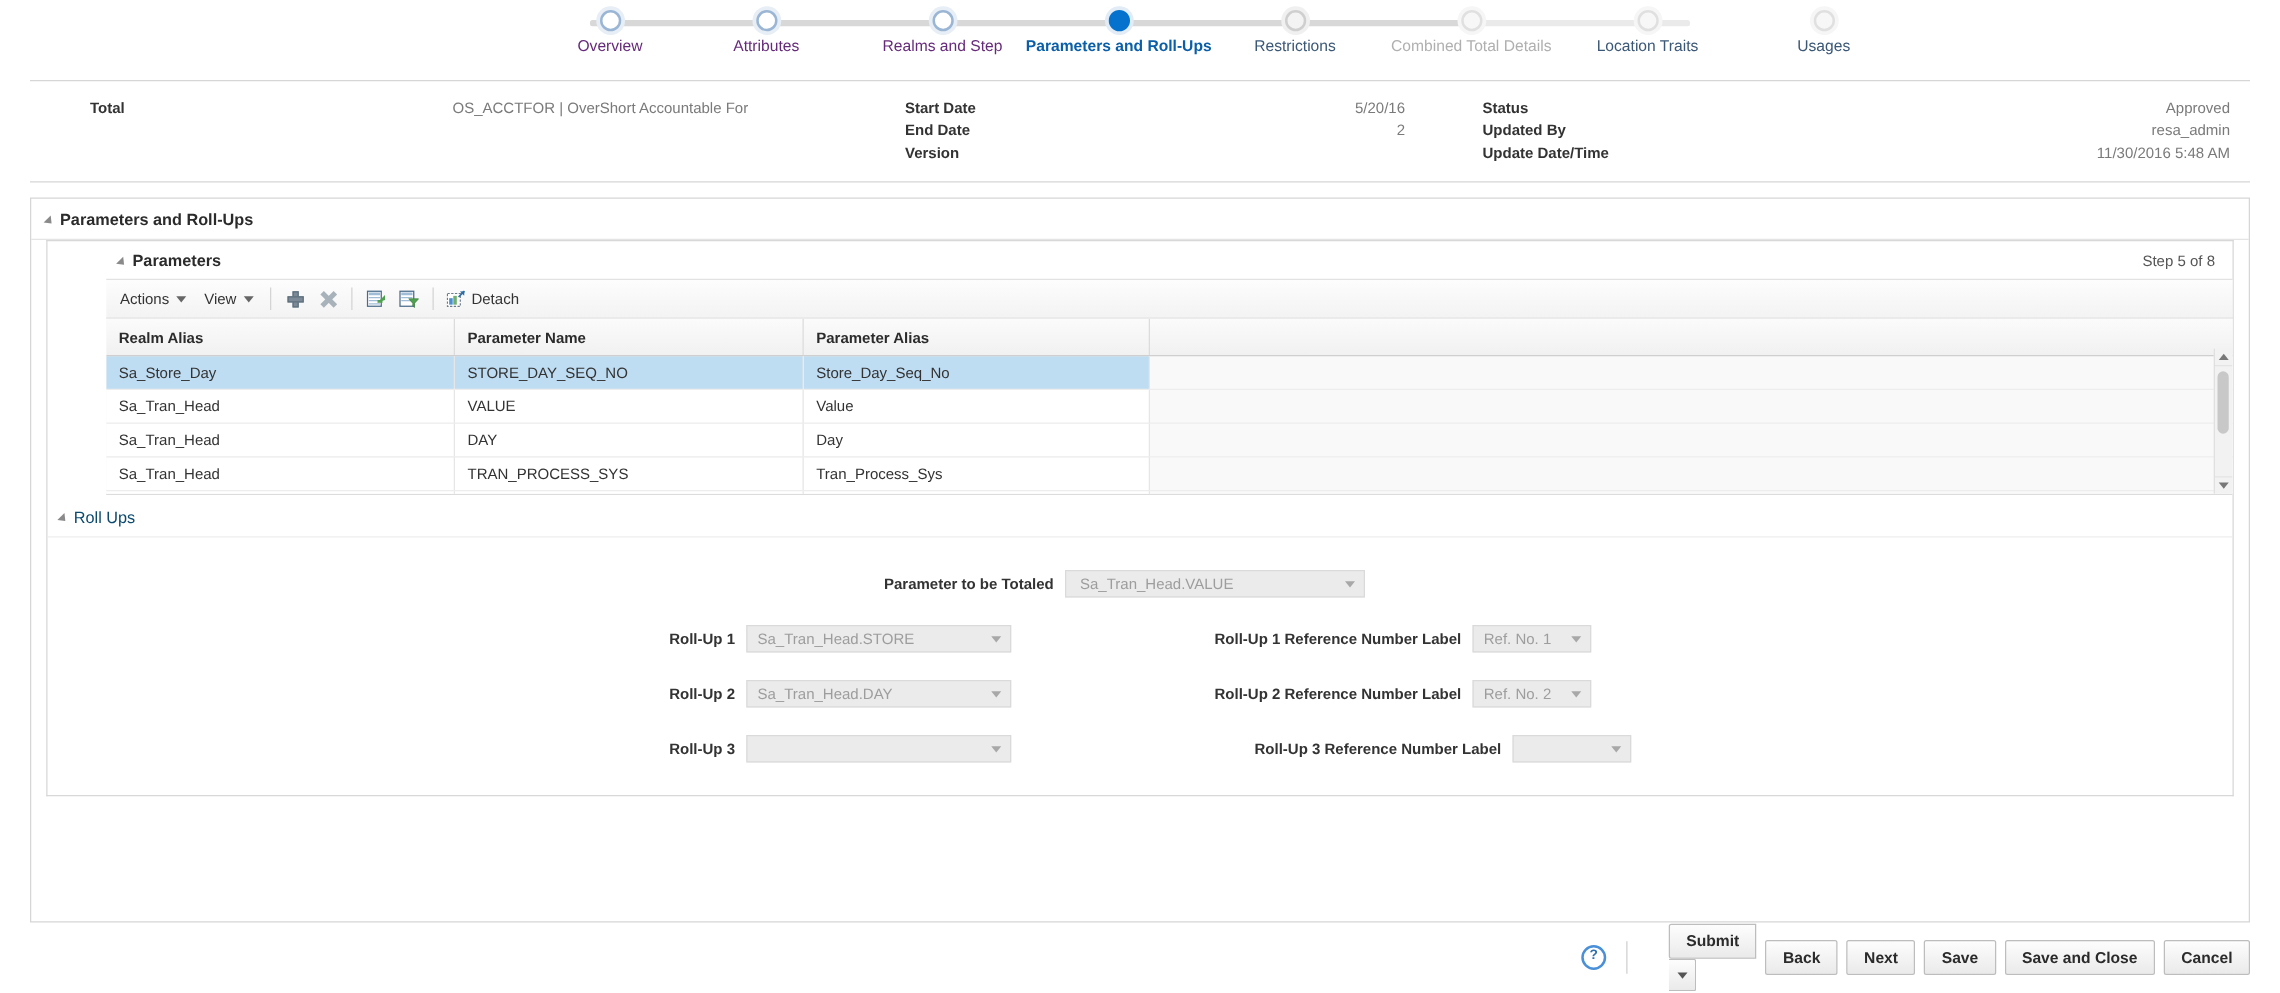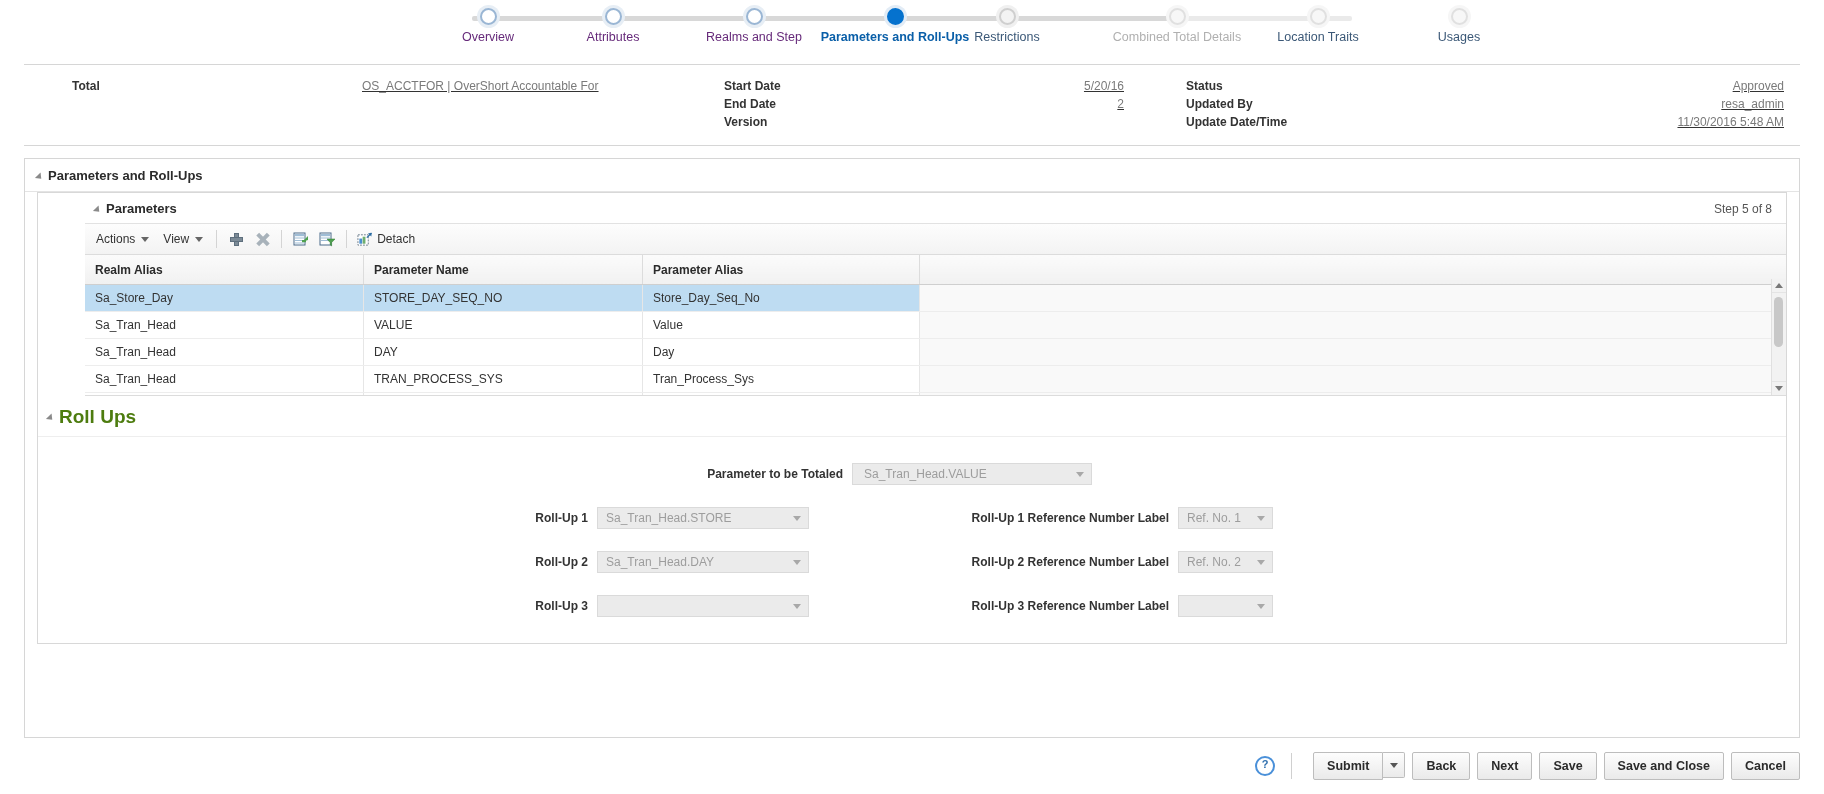--- a/index.html
+++ b/index.html
@@ -92,21 +92,21 @@
     border-bottom: 1px solid #d6d6d6;
     background: #ffffff;
     padding: 12px 16px 14px 16px;
     display: flex;
   }
   .hdr-col { display: flex; margin-left: 32px; }
   .hdr-col-1 { width: 620px; }
   .hdr-col-2 { width: 430px; }
   .hdr-col-3 { flex: 1; }
   .hdr-labels { width: 140px; }
-  .hdr-values { flex: 1; text-align: right; padding-right: 30px; text-decoration: underline; }
+  .hdr-values { flex: 1; text-align: right; padding-right: 30px; }
   .hdr-col-3 .hdr-values { padding-right: 0px; }
   .hdr-label {
     font-weight: bold;
     color: #333333;
     font-size: 12px;
     line-height: 18px;
     white-space: nowrap;
   }
   .hdr-value {
     color: #7a7a7a;
@@ -308,23 +308,23 @@
   
   .rollups {
     margin: 0 12px;
     border: 1px solid #d8d8d8;
     border-top: none;
     background: #ffffff;
     padding-bottom: 26px;
   }
   .rollups-header {
     padding: 10px 10px 8px 10px;
-    font-weight: bold;
-    font-size: 19px;
-    color: #4d7c0f;
+    font-weight: normal;
+    font-size: 13px;
+    color: #0c4a6e;
     border-bottom: 1px solid #eeeeee;
   }
   .form-row {
     display: flex;
     align-items: center;
     margin-top: 22px;
   }
   .form-row.first { margin-top: 26px; }
   .fld {
     display: flex;
@@ -398,21 +398,21 @@
     font-size: 12.5px;
     font-weight: bold;
     color: #2b2b2b;
     height: 26px;
     padding: 0 13px;
     margin-left: 7px;
     cursor: default;
     display: flex;
     align-items: center;
   }
-  .btn-split { display: flex; margin-left: 7px; }
+  .btn-split { display: flex; margin-left: 19px; flex-direction: column; }
   .btn-split .btn { margin-left: 0; border-radius: 2px 0 0 2px; }
   .btn-split .btn-arrow {
     background: linear-gradient(to bottom,#fdfdfd,#eaeaea);
     border: 1px solid #bdbdbd;
     border-left: none;
     border-radius: 0 2px 2px 0;
     width: 22px;
     height: 26px;
     display: flex;
     align-items: center;
@@ -444,21 +444,21 @@
       <div class="train-stop" style="left:282px;">
         <div class="train-node visited"></div>
         <div class="train-label visited">Realms and Step</div>
       </div>
 
       <div class="train-stop" style="left:423px;">
         <div class="train-node current"></div>
         <div class="train-label current">Parameters and Roll-Ups</div>
       </div>
 
-      <div class="train-stop" style="left:535px;">
+      <div class="train-stop" style="left:564px;">
         <div class="train-node future"></div>
         <div class="train-label future">Restrictions</div>
       </div>
 
       <div class="train-stop" style="left:705px;">
         <div class="train-node disabled"></div>
         <div class="train-label disabled">Combined Total Details</div>
       </div>
 
       <div class="train-stop" style="left:846px;">
@@ -672,21 +672,21 @@
         </div>
         <div class="fld" style="margin-left:60px;">
           <div class="fld-label" style="width:300px;">Roll-Up 2 Reference Number Label</div>
           <div class="select small">
             <span>Ref. No. 2</span>
             <span class="sel-caret"></span>
           </div>
         </div>
       </div>
 
-      <div class="form-row" style="padding-left:430px;">
+      <div class="form-row" style="padding-left:430px;gap:32px;">
         <div class="fld">
           <div class="fld-label" style="width:120px;">Roll-Up 3</div>
           <div class="select wide">
             <span></span>
             <span class="sel-caret"></span>
           </div>
         </div>
         <div class="fld" style="margin-left:60px;">
           <div class="fld-label" style="width:300px;">Roll-Up 3 Reference Number Label</div>
           <div class="select small">

